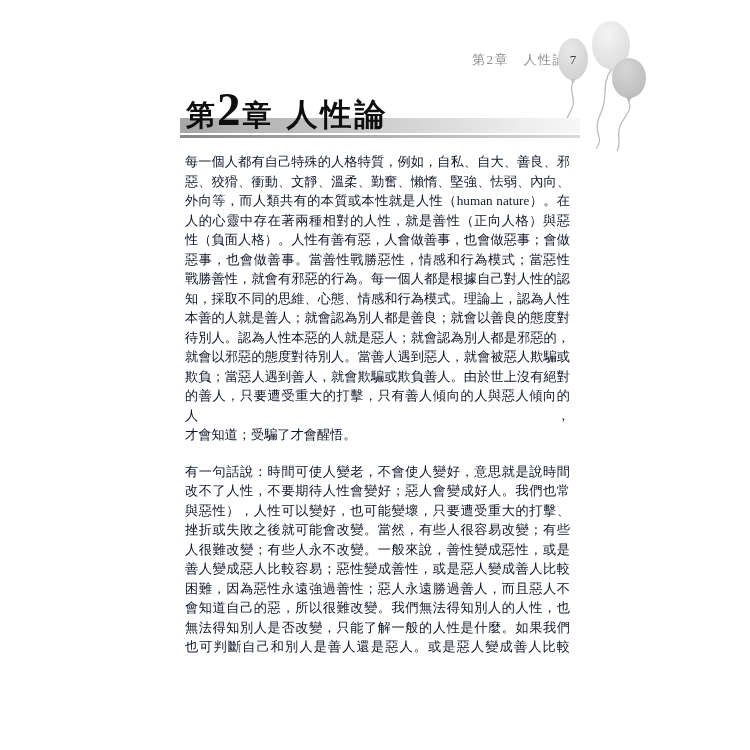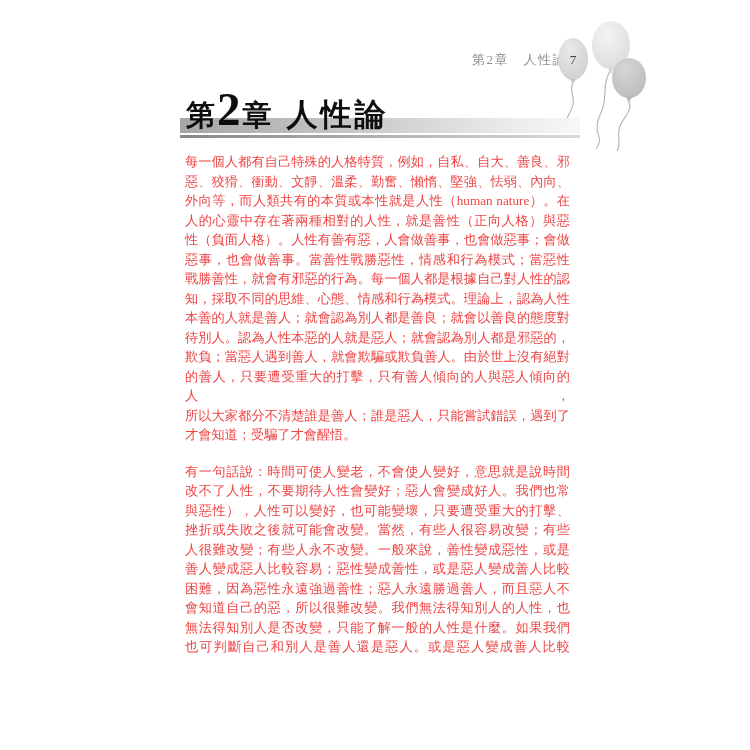--- a/index.html
+++ b/index.html
@@ -29,21 +29,21 @@
   .chapter-title {
     position:absolute; left:186px; top:86px; line-height:1;
     color:#0e0e0e; font-weight:bold; z-index:2; white-space:nowrap;
   }
   .ct-prefix, .ct-suffix { font-size:29px; }
   .ct-num { font-size:47px; padding:0 2px; }
   .ct-title { font-size:31px; margin-left:15px; letter-spacing:3px; }
   
   .body-text {
     position:absolute; left:185px; top:152px; width:385px;
-    font-size:13.2px; line-height:19.5px; color:#ef4444;
+    font-size:13.2px; line-height:19.5px; color:#0f172a;
   }
   .para .line { text-align:justify; text-align-last:justify; }
   .para[data-justify-last="false"] .line:last-child { text-align-last:left; }
   .para + .para { margin-top:17px; }
 </style>
 </head>
 <body>
 
 <div class="page">
 
@@ -102,23 +102,23 @@
         <div class="line">每一個人都有自己特殊的人格特質，例如，自私、自大、善良、邪</div>
         <div class="line">惡、狡猾、衝動、文靜、溫柔、勤奮、懶惰、堅強、怯弱、內向、</div>
         <div class="line">外向等，而人類共有的本質或本性就是人性（human nature）。在</div>
         <div class="line">人的心靈中存在著兩種相對的人性，就是善性（正向人格）與惡</div>
         <div class="line">性（負面人格）。人性有善有惡，人會做善事，也會做惡事；會做</div>
         <div class="line">惡事，也會做善事。當善性戰勝惡性，情感和行為模式；當惡性</div>
         <div class="line">戰勝善性，就會有邪惡的行為。每一個人都是根據自己對人性的認</div>
         <div class="line">知，採取不同的思維、心態、情感和行為模式。理論上，認為人性</div>
         <div class="line">本善的人就是善人；就會認為別人都是善良；就會以善良的態度對</div>
         <div class="line">待別人。認為人性本惡的人就是惡人；就會認為別人都是邪惡的，</div>
+        <div class="line">就會以邪惡的態度對待別人。當善人遇到惡人，就會被惡人欺騙或</div>
         <div class="line">欺負；當惡人遇到善人，就會欺騙或欺負善人。由於世上沒有絕對</div>
         <div class="line">的善人，只要遭受重大的打擊，只有善人傾向的人與惡人傾向的人，</div>
-        <div class="line">所以大家都分不清楚誰是善人；誰是惡人，只能嘗試錯誤，遇到了</div>
         <div class="line">才會知道；受騙了才會醒悟。</div>
       </div>
     <div class="para" data-justify-last="true">
         <div class="line">有一句話說：時間可使人變老，不會使人變好，意思就是說時間</div>
         <div class="line">改不了人性，不要期待人性會變好；惡人會變成好人。我們也常</div>
         <div class="line">與惡性），人性可以變好，也可能變壞，只要遭受重大的打擊、</div>
         <div class="line">挫折或失敗之後就可能會改變。當然，有些人很容易改變；有些</div>
         <div class="line">人很難改變；有些人永不改變。一般來說，善性變成惡性，或是</div>
         <div class="line">善人變成惡人比較容易；惡性變成善性，或是惡人變成善人比較</div>
         <div class="line">困難，因為惡性永遠強過善性；惡人永遠勝過善人，而且惡人不</div>

